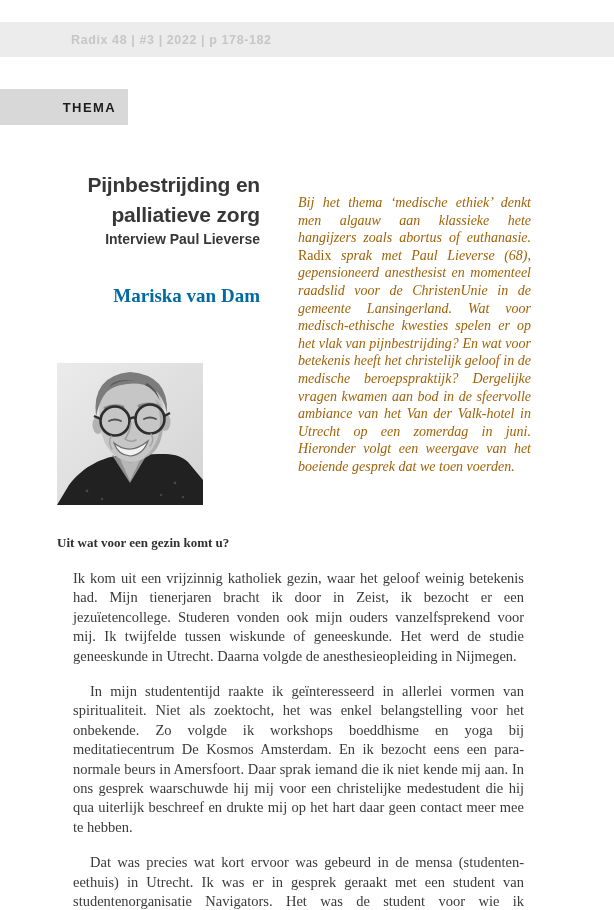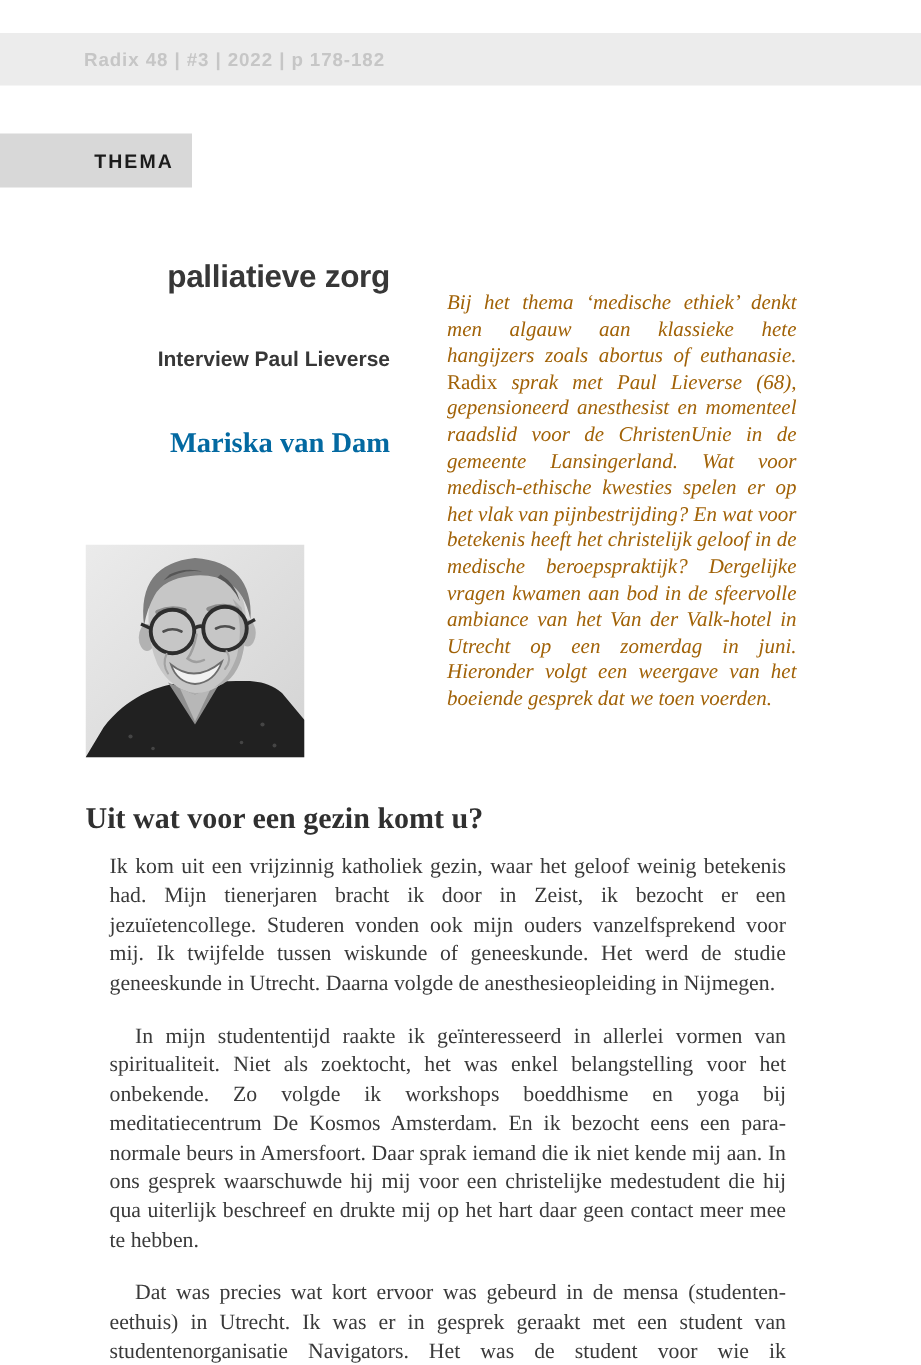--- a/index.html
+++ b/index.html
@@ -11,21 +11,21 @@
     overflow: hidden;
     font-family: "Liberation Serif", serif;
   }
 
   
   .header-band {
     position: absolute;
     top: 22px; left: 0; right: 0; height: 35px;
     background: #ececec;
     display: flex; align-items: center;
-    padding-left: 56px;
+    padding-left: 71px;
     box-sizing: border-box;
   }
   .header-band .issue {
     font-family: "Liberation Sans", sans-serif;
     font-weight: 700;
     font-size: 12.5px;
     letter-spacing: 0.6px;
     color: #c6c6c6;
   }
 
@@ -100,21 +100,21 @@
     margin-top: 36px;
   }
   .intro .roman { font-style: normal; }
 
   
   .question {
     position: absolute;
     top: 535px; left: 57px; width: 483px;
     font-family: "Liberation Serif", serif;
     font-weight: 700;
-    font-size: 20px;
+    font-size: 13px;
     color: #303030;
   }
   .bodytext {
     position: absolute;
     top: 553px; left: 57px; width: 483px;
     font-family: "Liberation Serif", serif;
     font-size: 14.5px;
     line-height: 19.4px;
     text-align: justify;
     color: #3a3a3a;
@@ -130,20 +130,21 @@
 
   <div class="header-band">
     <span class="issue">Radix 48 | #3 | 2022 | p 178-182</span>
   </div>
 
   <div class="thema-box">
     <span class="label">THEMA</span>
   </div>
 
   <h1 class="title">
+    <span style="display:block">Pijnbestrijding en</span>
     <span style="display:block">palliatieve zorg</span>
   </h1>
 
   <div class="subtitle">Interview Paul Lieverse</div>
 
   <div class="authors">
     <span style="display:block">Mariska van Dam</span>
   </div>
 
   <div class="photo">

